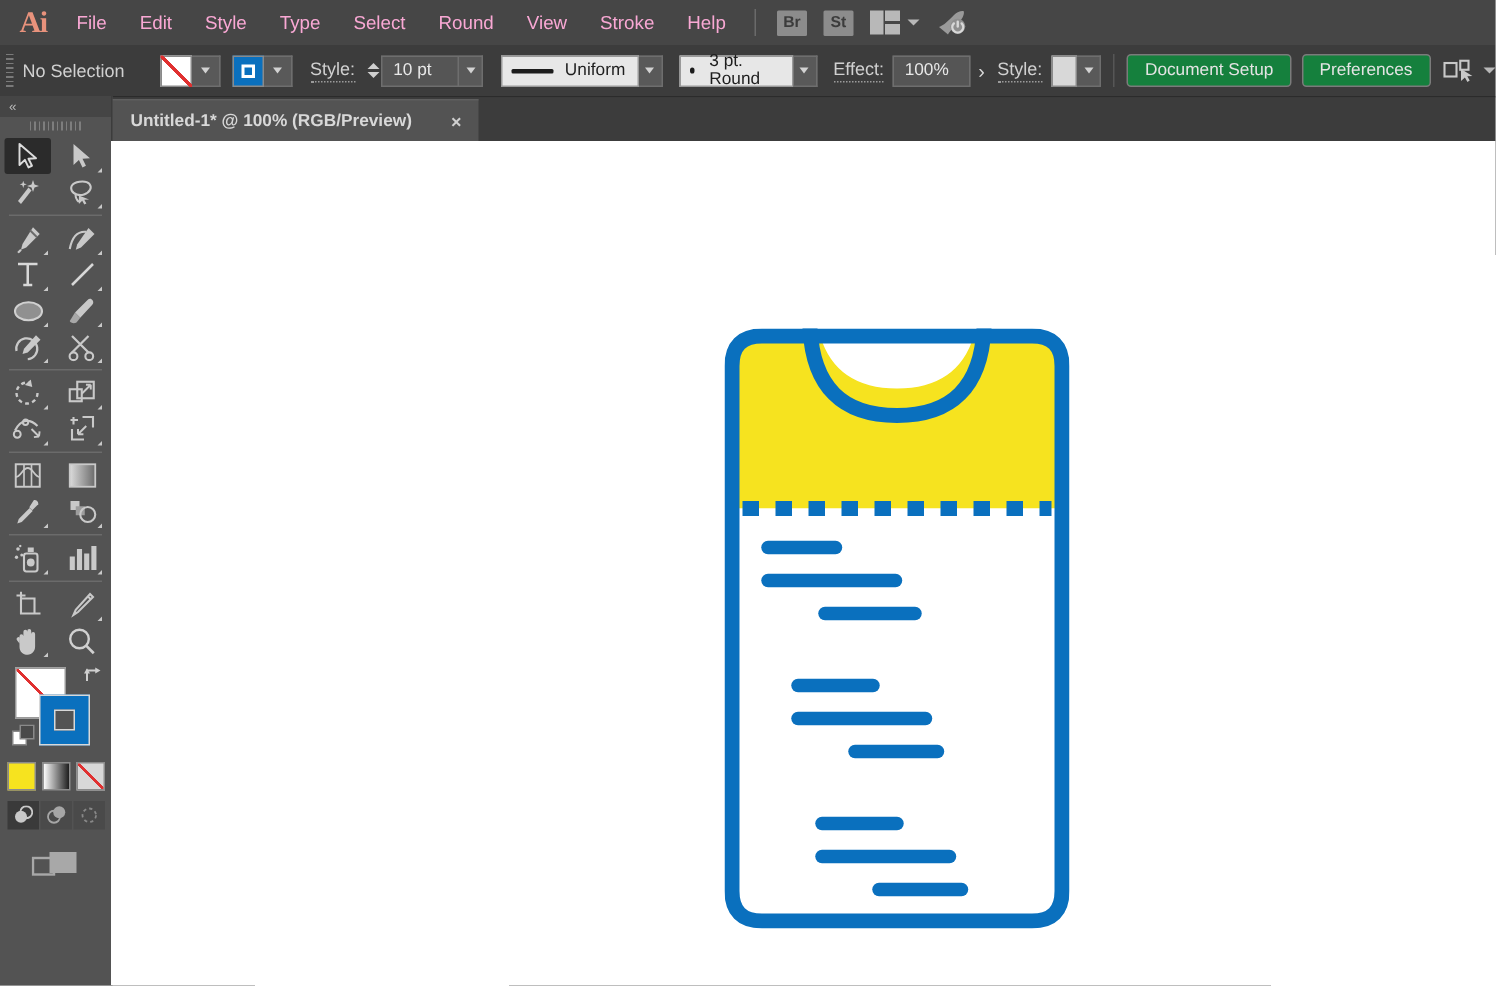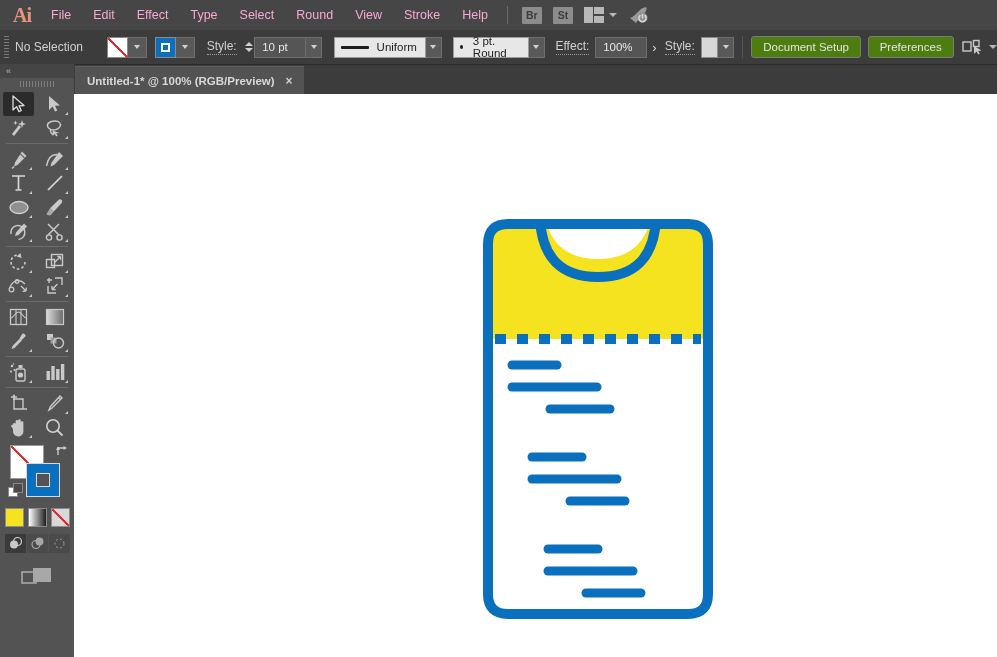--- a/index.html
+++ b/index.html
@@ -92,32 +92,32 @@
     height:21px;background:#e7e7e7;border:1px solid #9a9a9a;box-sizing:border-box;
     display:flex;align-items:center;gap:8px;padding:0 8px 0 6px;color:#1e1e1e;font-size:11.5px;
     cursor:pointer;
   }
   .prof-line{width:68px;height:3px;background:#1c1c1c;border-radius:1px;}
   .brush-dot{width:4px;height:4px;border-radius:50%;background:#1c1c1c;}
   .opacity-arrow{
     color:#d8d8d8;font-size:13px;padding:0 5px;cursor:pointer;user-select:none;
   }
   .btn{
-    height:22px;background:#4d7c0f;border:1px solid #7b7b7b;border-radius:3px;box-sizing:border-box;
+    height:22px;background:#15803d;border:1px solid #7b7b7b;border-radius:3px;box-sizing:border-box;
     color:#e4e4e4;font-size:11.5px;display:flex;align-items:center;padding:0 11px;cursor:pointer;white-space:nowrap;
   }
   .sel-sim{display:flex;align-items:center;gap:5px;cursor:pointer;}
 
   
   .tabbar{
     position:absolute;left:74px;top:65px;width:923px;height:29px;background:#3c3c3c;
     display:flex;align-items:flex-end;
   }
   .doctab{
-    height:27px;background:#535353;display:flex;align-items:center;gap:11px;
+    height:27px;background:#535353;display:flex;align-items:center;gap:26px;
     padding:0 11px 0 13px;color:#d8d8d8;font-size:11.5px;font-weight:bold;cursor:pointer;
     border-top:1px solid #5f5f5f;
   }
   .tab-close{color:#cfcfcf;font-size:12px;cursor:pointer;line-height:1;}
 
   
   .toolpanel{
     position:absolute;left:0;top:64px;width:74px;height:593px;background:#535353;
     border-right:1px solid #3c3c3c;
   }
@@ -187,21 +187,21 @@
 </head>
 <body>
 
 <div id="app">
 
   <div class="menubar">
     <div class="ai-logo">Ai</div>
     <div class="menu-items">
       <div class="menu-item">File</div>
       <div class="menu-item">Edit</div>
-      <div class="menu-item">Effect</div>
+      <div class="menu-item">Style</div>
       <div class="menu-item">Type</div>
       <div class="menu-item">Select</div>
       <div class="menu-item">Round</div>
       <div class="menu-item">View</div>
       <div class="menu-item">Stroke</div>
       <div class="menu-item">Help</div>
     </div>
     <div class="menubar-sep"></div>
     <div class="mb-right">
       <div class="sq-btn">Br</div>

